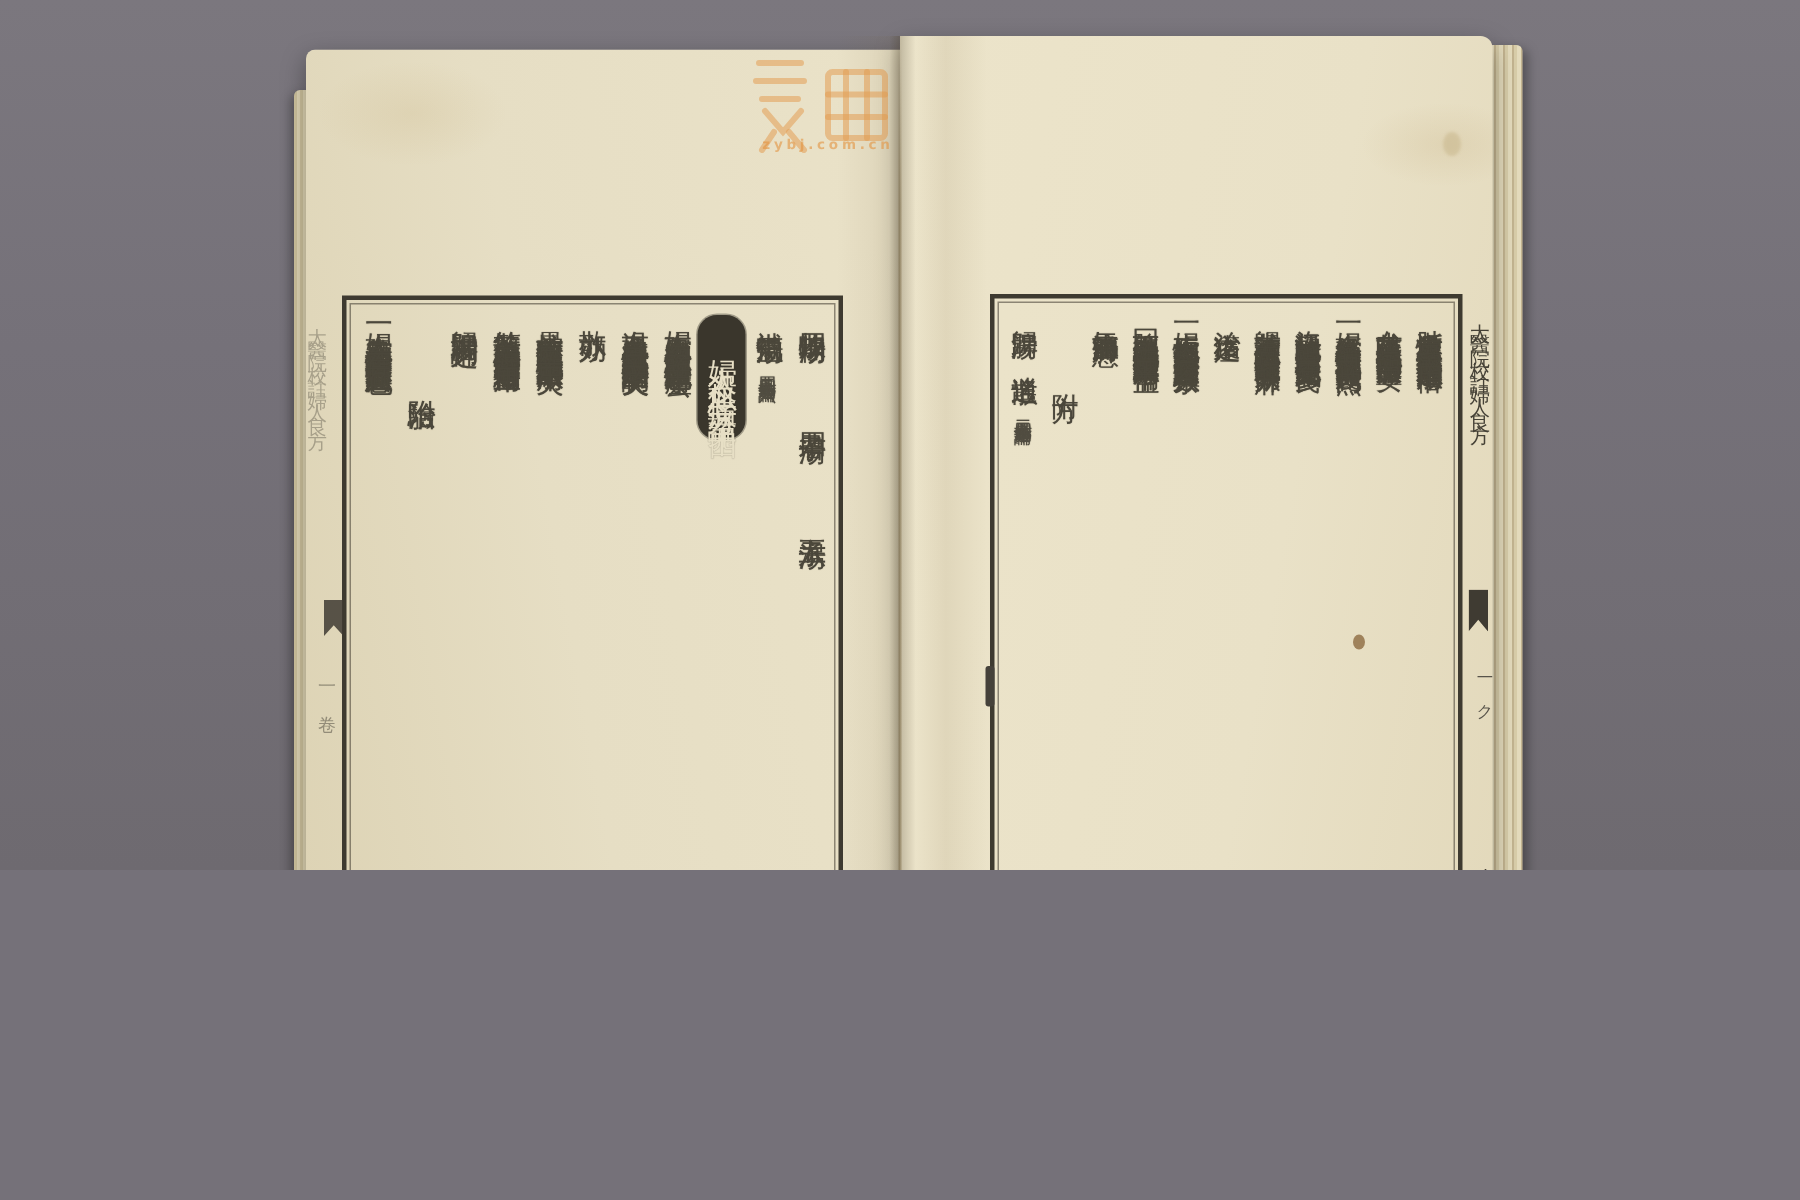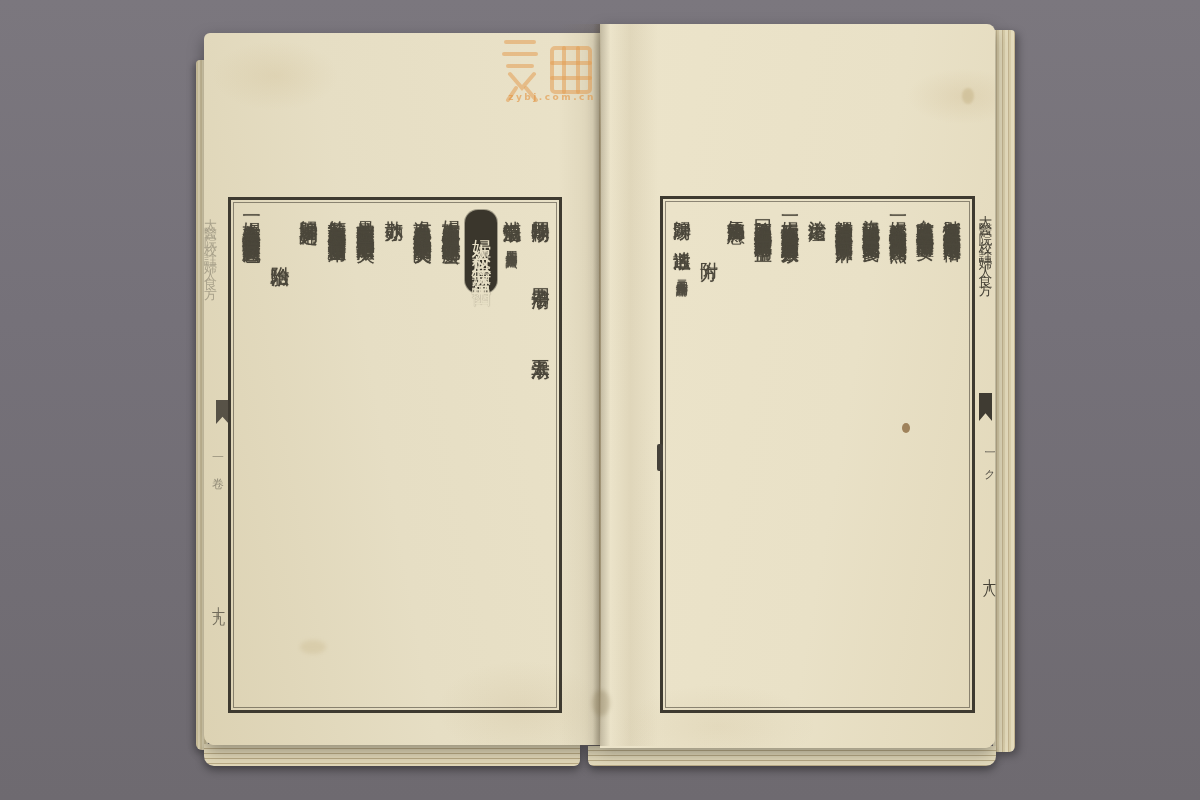--- a/index.html
+++ b/index.html
@@ -1,16 +1,16 @@
 <!DOCTYPE html>
 <html><head>
 <meta charset="utf-8">
 <style>
   html,body{margin:0;padding:0;background:#757179;}
-  .stage{position:relative;width:1200px;height:800px;overflow:hidden;
+  .stage{position:relative;width:1200px;height:580px;overflow:hidden;
          background:linear-gradient(180deg,#7b777e 0%,#757179 40%,#6e6a70 100%);
          font-family:"DejaVu Serif","Liberation Serif",serif;}
   
   .stack{position:absolute;}
   .stack-right{left:993px;top:30px;width:22px;height:722px;
        background:repeating-linear-gradient(to right,#e4dbbc 0 3px,#c3b490 3px 4px,#d8cda9 4px 6px);
        border-radius:0 4px 6px 0;box-shadow:3px 3px 8px rgba(0,0,0,.35);}
   .stack-left{left:196px;top:60px;width:12px;height:690px;
        background:repeating-linear-gradient(to right,#cfc39e 0 2px,#e0d6b5 2px 4px);
        border-radius:4px 0 0 6px;box-shadow:-2px 3px 7px rgba(0,0,0,.3);}

